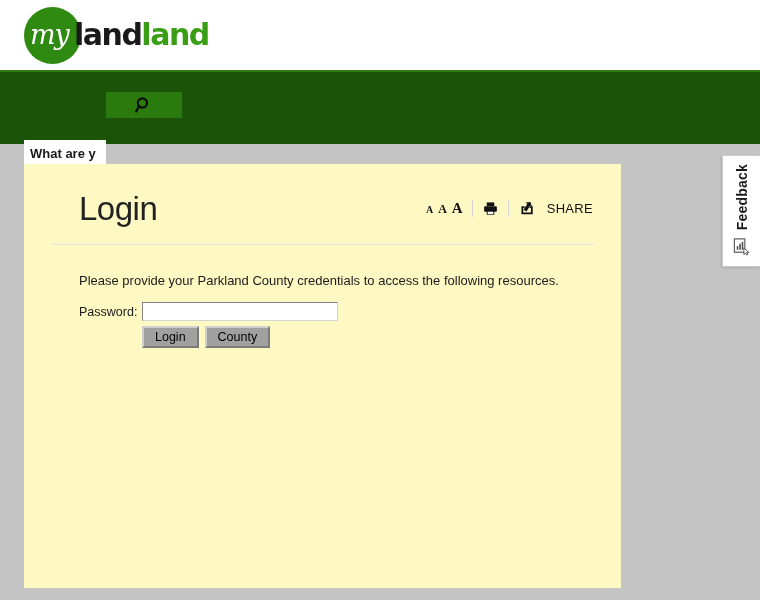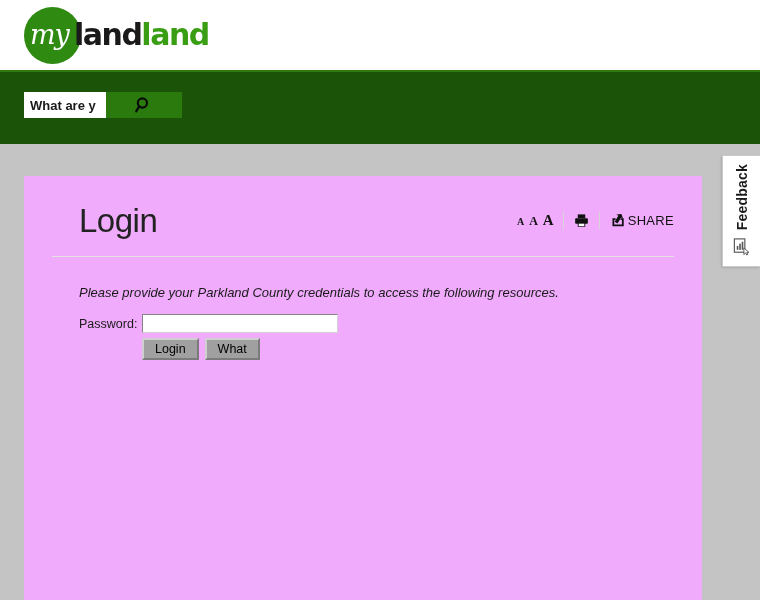--- a/index.html
+++ b/index.html
@@ -88,41 +88,42 @@
     height: 26px;
     border: none;
     outline: none;
     background: #ffffff;
     font-family: "Liberation Sans", sans-serif;
     font-size: 13px;
     font-weight: bold;
     color: #1a1a1a;
     padding: 4px 6px;
     box-sizing: border-box;
+    margin-top: 48px;
   }
   .search-button {
     width: 76px;
     height: 26px;
     background: #2a7a0e;
     border: none;
     cursor: pointer;
     display: flex;
     align-items: center;
     justify-content: center;
     padding: 0;
   }
 
   
   .card {
     position: absolute;
     left: 24px;
-    top: 176px;
-    width: 678px;
+    top: 164px;
+    width: 597px;
     height: 424px;
-    background: #f0abfc;
+    background: #fef9c3;
     box-sizing: border-box;
   }
   .card-header {
     position: relative;
     height: 80px;
     border-bottom: 1px solid #e2e2e2;
     margin: 0 28px;
   }
   .page-title {
     position: absolute;
@@ -168,40 +169,39 @@
   .print-btn {
     padding: 0 10px;
     display: flex;
     align-items: center;
     cursor: pointer;
   }
   .share-btn {
     padding-left: 11px;
     display: flex;
     align-items: center;
-    gap: 0;
+    gap: 10px;
     cursor: pointer;
   }
   .share-label {
     font-family: "Liberation Sans", sans-serif;
     font-size: 13px;
     color: #111111;
     letter-spacing: 0.3px;
   }
 
   
   .card-body {
     padding: 28px 28px 0 28px;
   }
   .intro {
     font-family: "Liberation Sans", sans-serif;
     font-size: 13px;
     color: #1a1a1a;
     margin: 0 0 14px 27px;
-    font-style: italic;
   }
   .login-form {
     margin-left: 27px;
   }
   .form-row {
     display: flex;
     align-items: center;
     margin-bottom: 3px;
   }
   .form-label {
@@ -335,21 +335,21 @@
 
     <div class="login-form">
 
       <div class="form-row">
         <label class="form-label">Password:</label>
         <input class="text-field" type="password" value="" style="">
       </div>
 
       <div class="button-row">
         <button class="form-button">Login</button>
-        <button class="form-button">What</button>
+        <button class="form-button">County</button>
       </div>
     </div>
   </div>
 </div>
 
 <div class="feedback-tab">
   <div class="feedback-text">Feedback</div>
   <svg class="feedback-icon" width="19" height="19" viewBox="0 0 20 20">
     <rect x="2.5" y="2" width="11" height="14" fill="#ffffff" stroke="#555555" stroke-width="1.2"></rect>
     <rect x="5" y="9.5" width="1.7" height="4" fill="#555555"></rect>

